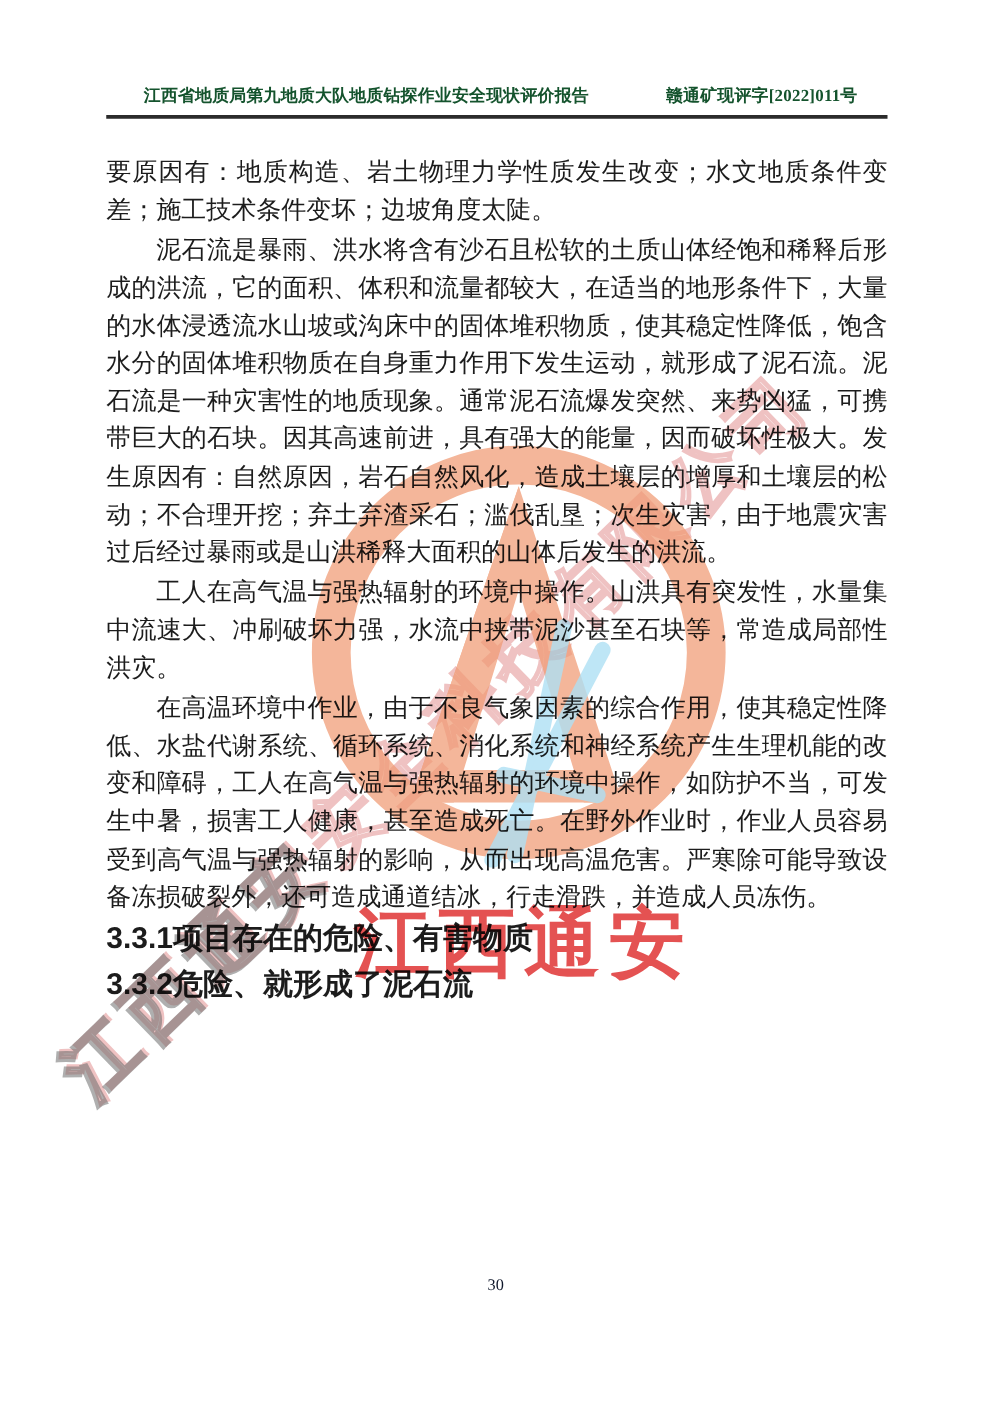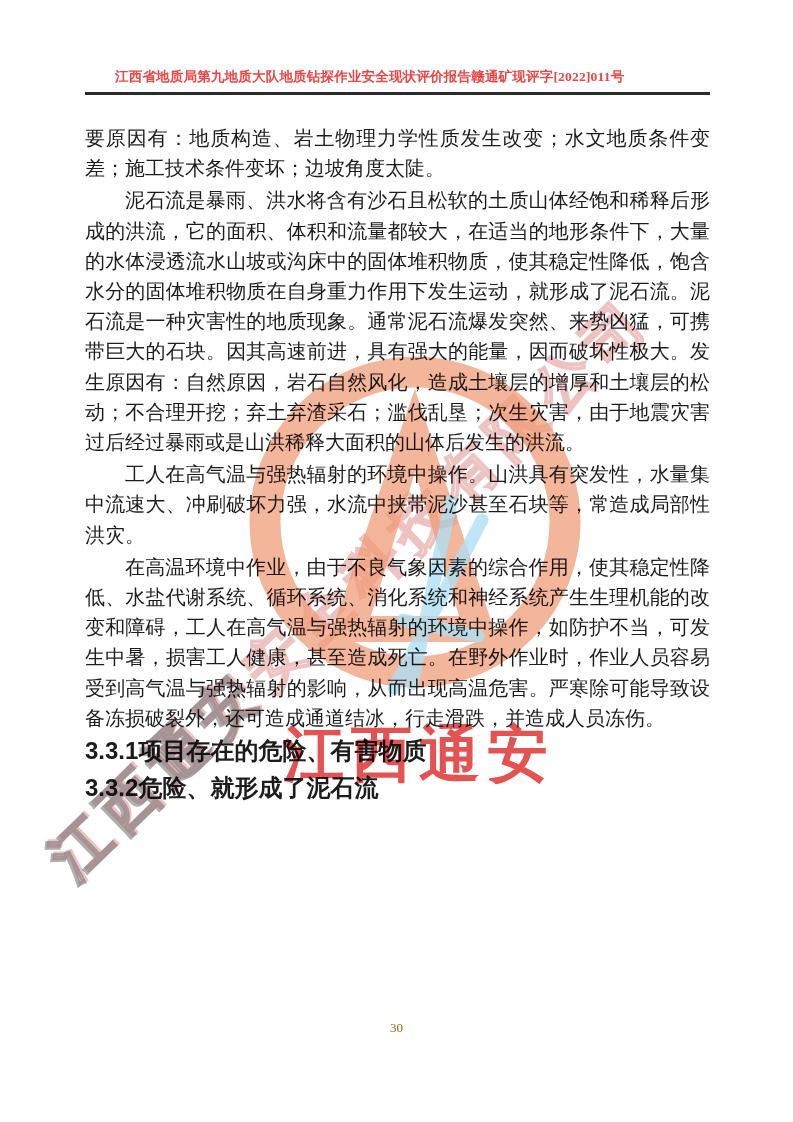--- a/index.html
+++ b/index.html
@@ -15,27 +15,27 @@
   
   .content {
     position: absolute;
     left: 85px;
     top: 0;
     width: 625px;
     z-index: 1;
   }
   .doc-header {
     display: flex;
-    justify-content: flex-start;
+    justify-content: space-between;
     align-items: flex-end;
     padding: 68px 24px 6px 30px;
     border-bottom: 3px solid #2b2b2b;
     font-size: 13.5px;
     font-weight: 600;
-    color: #ef4444;
+    color: #14532d;
     letter-spacing: 0.2px;
   }
   .doc-body {
     margin-top: 28px;
     font-size: 20px;
     line-height: 30.2px;
     text-align: justify;
   }
   .doc-body p { margin: 0 0 2px 0; }
   .doc-body p.indent { text-indent: 2em; }
@@ -57,21 +57,21 @@
     text-align: left;
   }
   .h-level3.second { margin-top: 5px; }
   .page-footer {
     position: absolute;
     left: 0;
     top: 1020px;
     width: 793px;
     text-align: center;
     font-size: 13px;
-    color: #a16207;
+    color: #0f172a;
     z-index: 1;
   }
   
   .watermark {
     position: absolute;
     inset: 0;
     z-index: 2;
     pointer-events: none;
     mix-blend-mode: multiply;
   }

